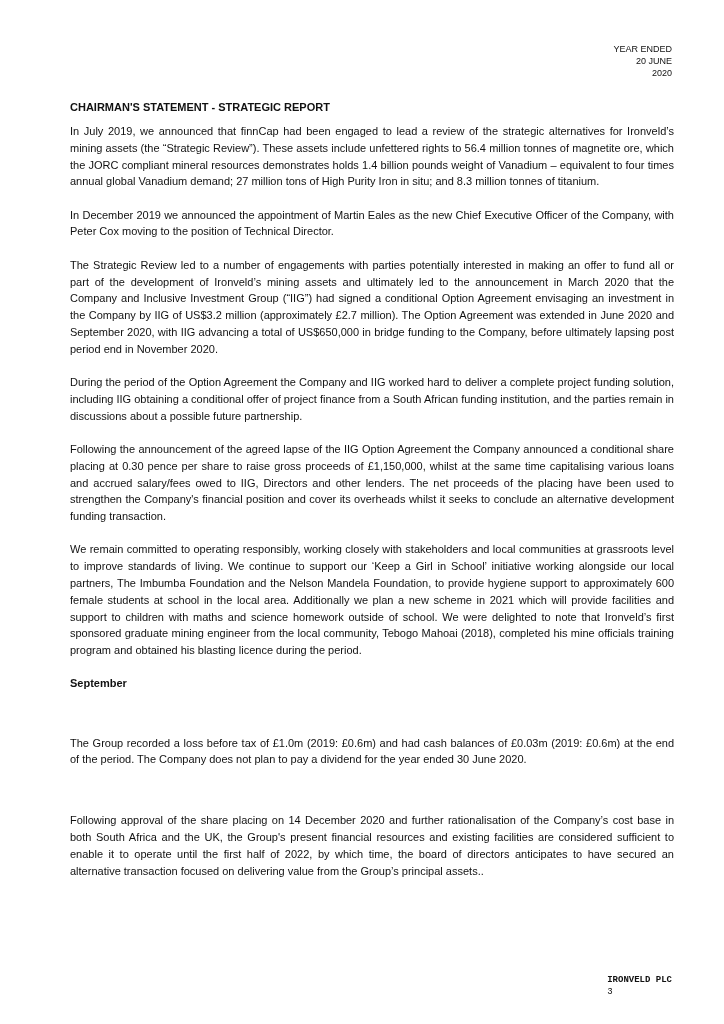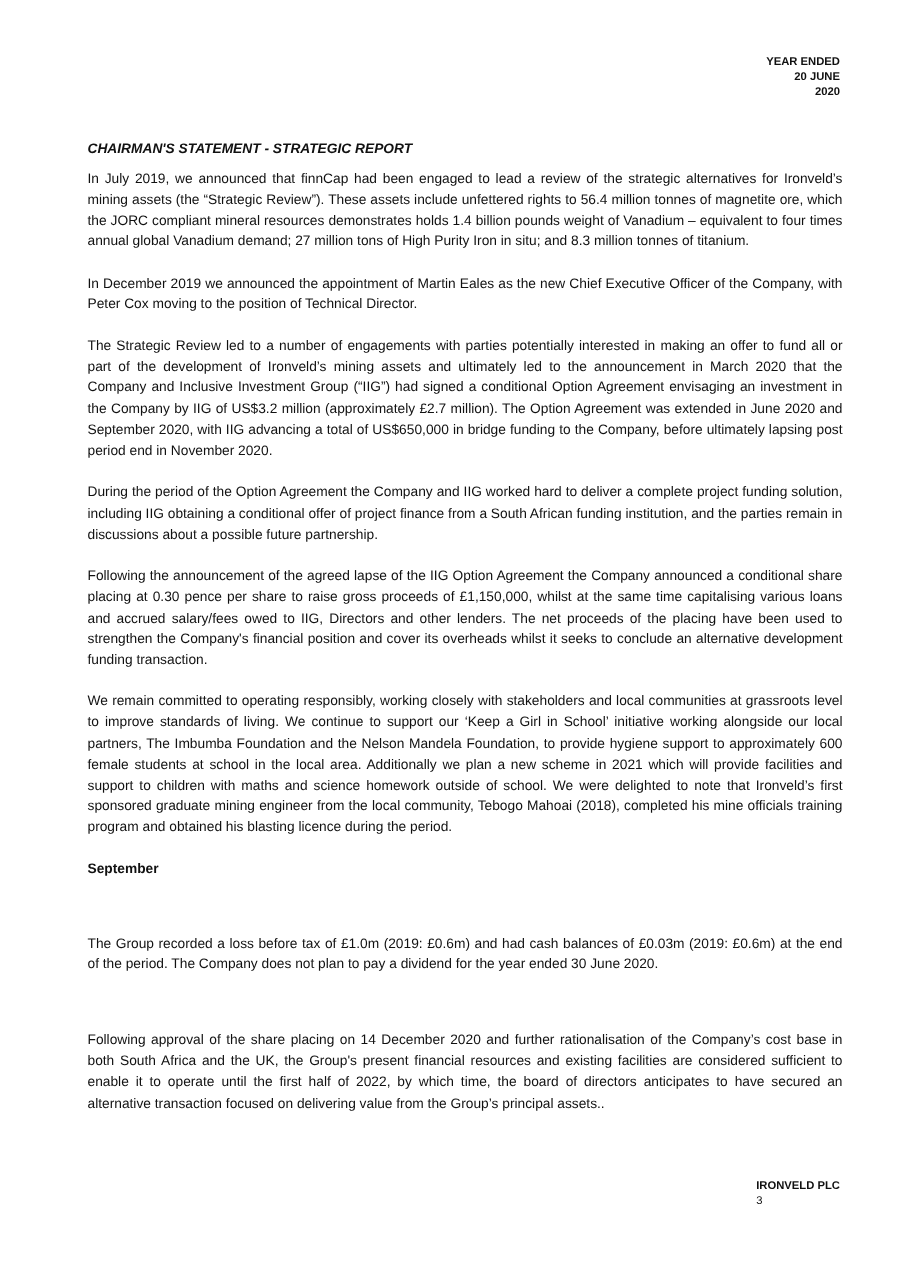--- a/index.html
+++ b/index.html
@@ -14,36 +14,35 @@
       overflow: hidden;
       font-family: "Liberation Sans", sans-serif;
       color: #111111;
     }
     .page-header {
       position: absolute;
       top: 43px;
       right: 52px;
       text-align: right;
       font-size: 9px;
-      font-weight: bold;
+      font-weight: normal;
       line-height: 12px;
       margin-left: 28px;
     }
     .content {
       position: absolute;
       left: 70px;
       top: 96px;
       width: 604px;
     }
     .doc-title {
       font-size: 11px;
       font-weight: bold;
-      margin: 16px 0 9px 0;
+      margin: 4px 0 9px 0;
       line-height: 14px;
-      font-style: italic;
     }
     .para {
       font-size: 11px;
       line-height: 16.8px;
       text-align: justify;
       margin: 0 0 16.5px 0;
     }
     .section-heading {
       font-size: 11px;
       font-weight: bold;
@@ -52,25 +51,26 @@
     }
     .section {
       margin-bottom: 17px;
     }
     .section .para {
       margin-bottom: 0;
       margin-top: 44px;
     }
     .page-footer {
       position: absolute;
-      top: 942px;
+      top: 974px;
       right: 52px;
       text-align: left;
       font-size: 9px;
       line-height: 12px;
+      font-family: Liberation Mono, monospace;
     }
     .footer-company {
       font-weight: bold;
     }
   </style>
 </head>
 <body>
 
 <div class="page-header">
   <div>YEAR ENDED</div>

